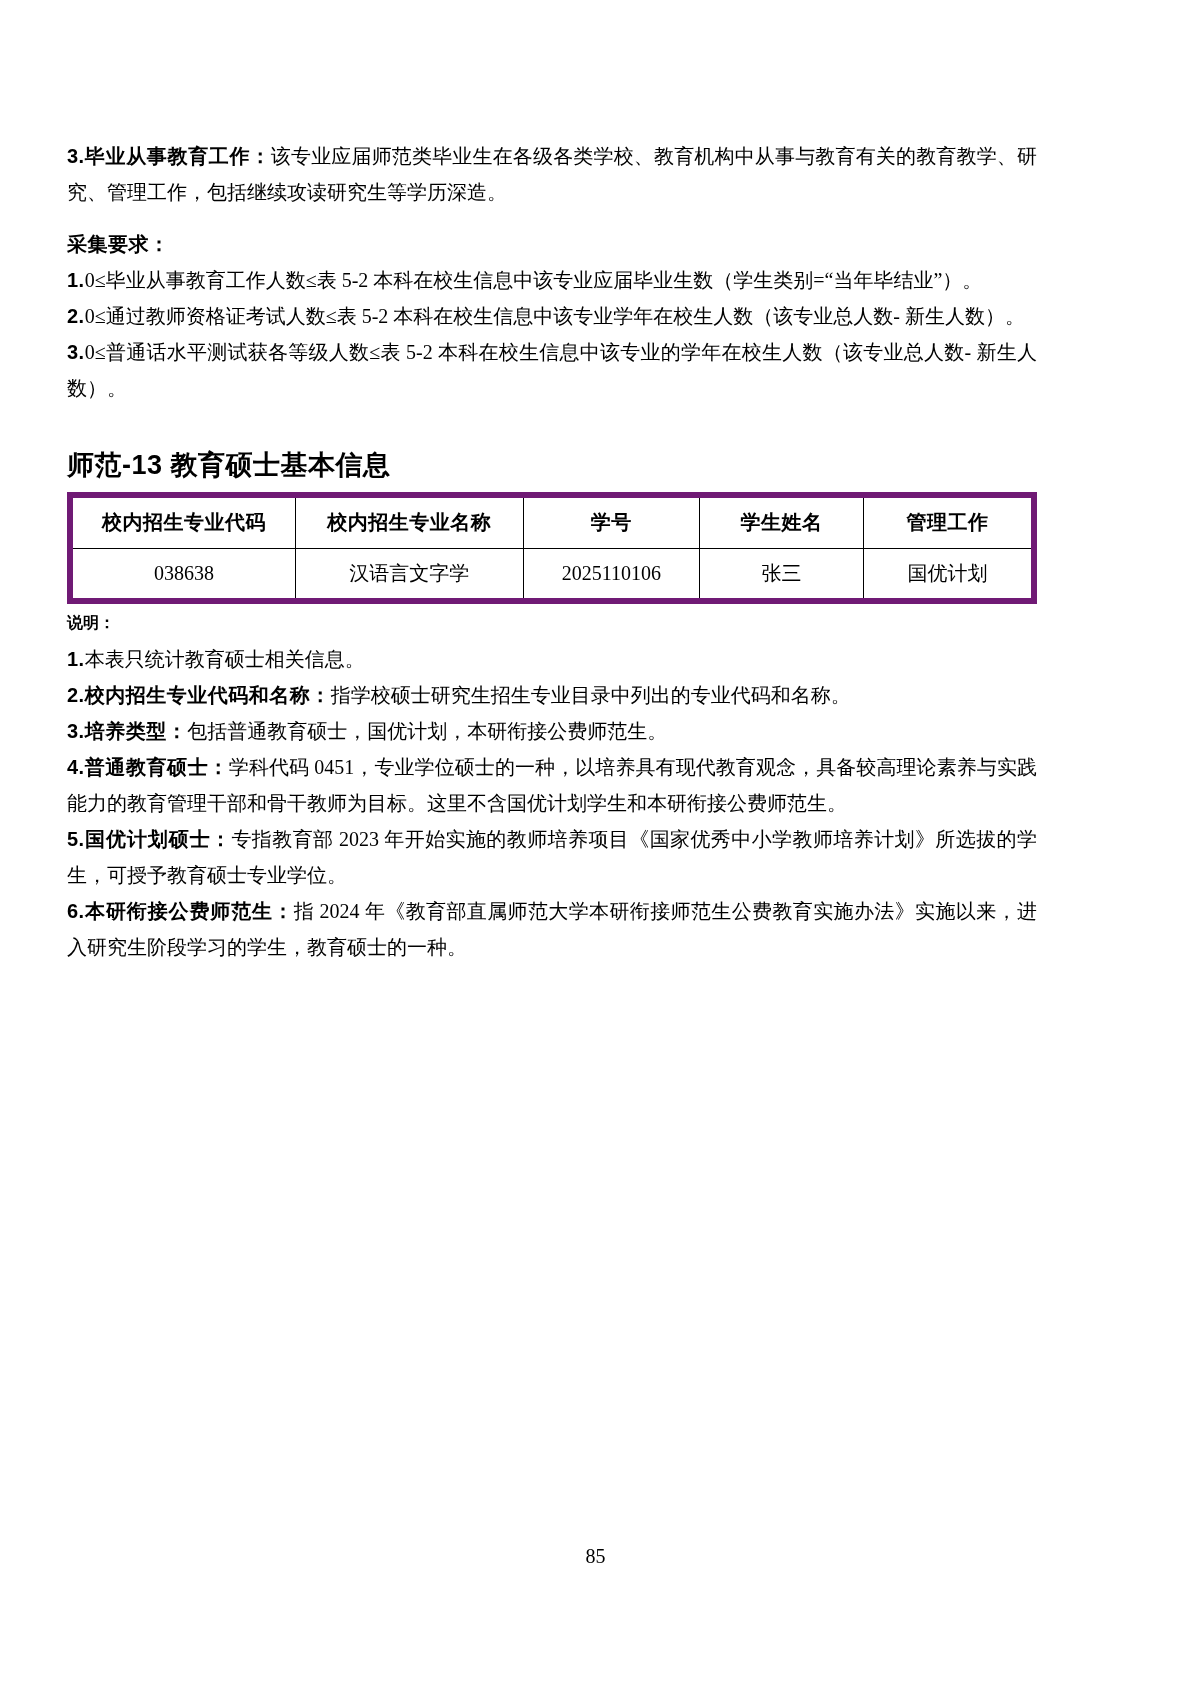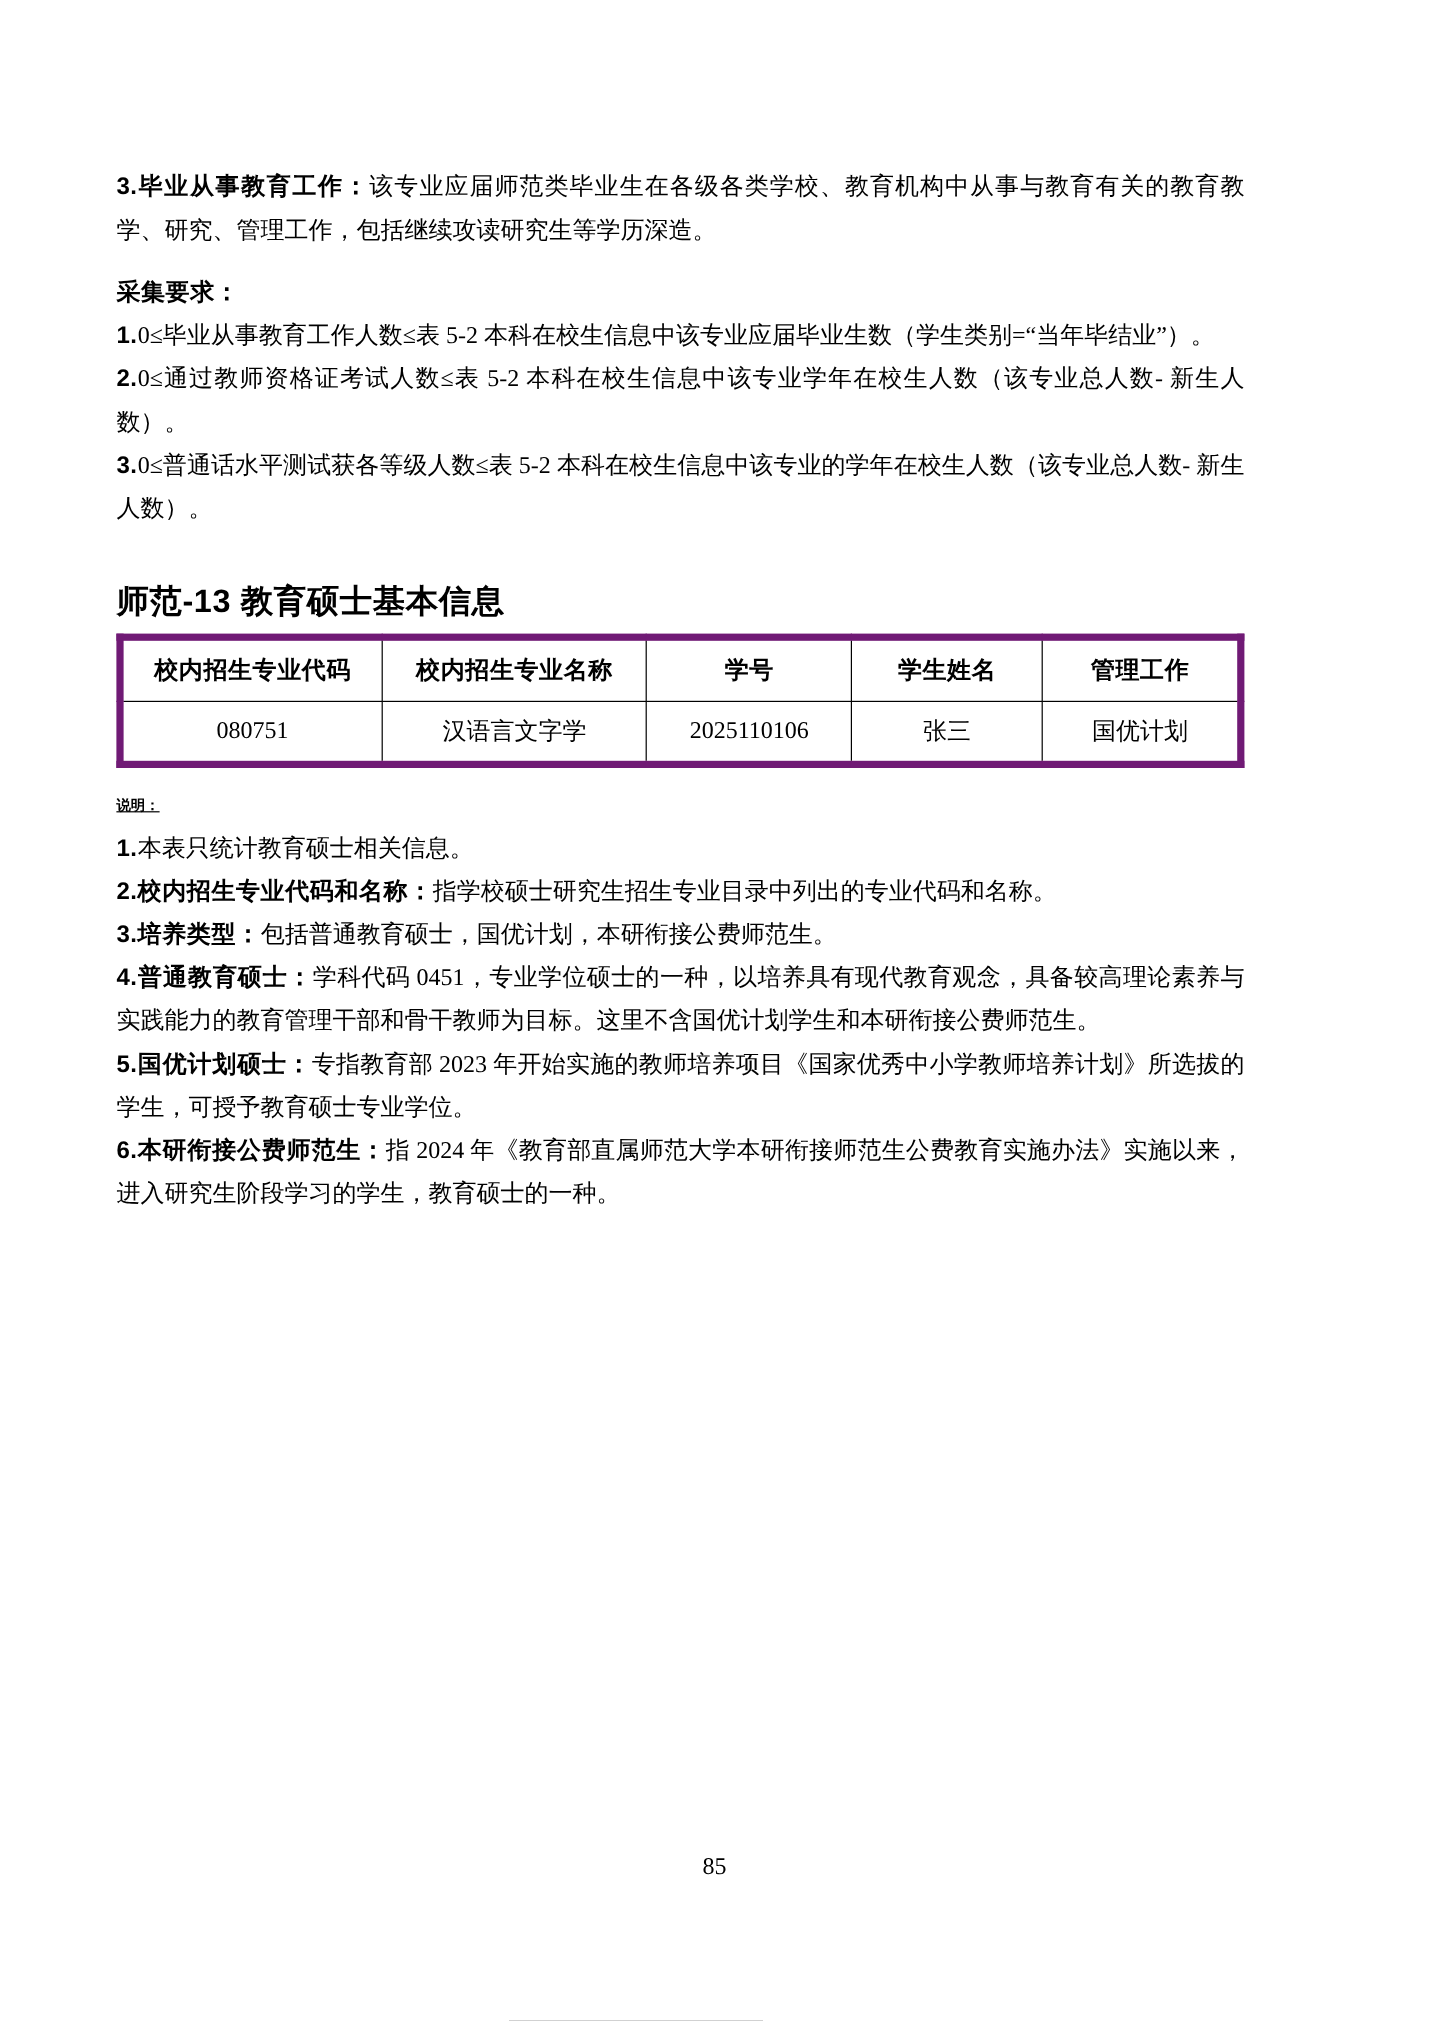--- a/index.html
+++ b/index.html
@@ -8,21 +8,21 @@
     width: 1191px;
     height: 1684px;
     position: relative;
     background: #ffffff;
     color: #000000;
     font-family: "Liberation Serif", "DejaVu Serif", serif;
     margin: 0 auto;
     overflow: hidden;
   }
   .content {
-    padding: 138px 154px 0 97px;
+    padding: 138px 154px 0 67px;
   }
   .para, .item {
     font-size: 20px;
     line-height: 36px;
     text-align: justify;
     color: #000;
   }
   .para b, .item b, .block-title b {
     font-weight: bold;
     font-family: "Liberation Sans", "DejaVu Sans", sans-serif;
@@ -59,24 +59,23 @@
     font-size: 20px;
     font-weight: bold;
     font-family: "Liberation Sans", "DejaVu Sans", sans-serif;
     letter-spacing: 0.5px;
   }
   table.info-table td {
     font-size: 20px;
     font-weight: normal;
   }
   .notes-title {
-    margin-top: 13px;
-    font-size: 12px;
+    margin-top: 1px;
+    font-size: 16px;
     line-height: 36px;
-    text-decoration: underline;
   }
   .page-number {
     position: absolute;
     left: 0;
     right: 0;
     top: 1545px;
     text-align: center;
     font-size: 20px;
     color: #000;
   }
@@ -109,21 +108,21 @@
         <tr>
           <th>校内招生专业代码</th>
           <th>校内招生专业名称</th>
           <th>学号</th>
           <th>学生姓名</th>
           <th>管理工作</th>
         </tr>
       </thead>
       <tbody>
         <tr>
-          <td>080751</td>
+          <td>038638</td>
           <td>汉语言文字学</td>
           <td>2025110106</td>
           <td>张三</td>
           <td>国优计划</td>
         </tr>
       </tbody>
     </table>
 
     <p class="notes-title"><b>说明：</b></p>
 

